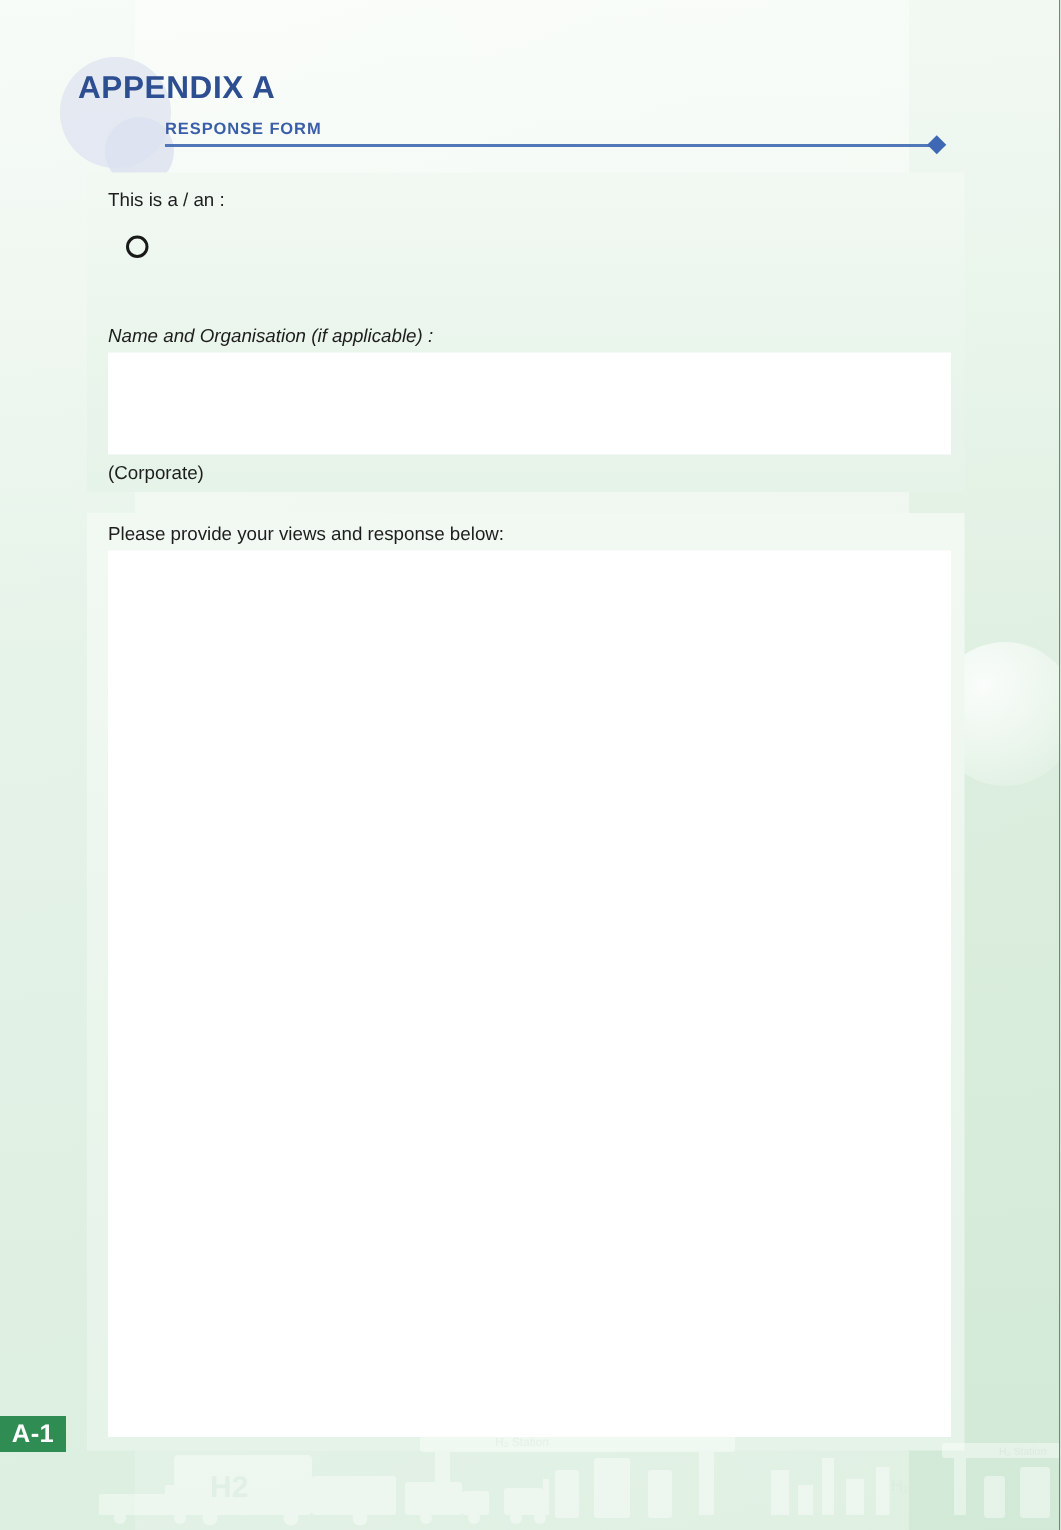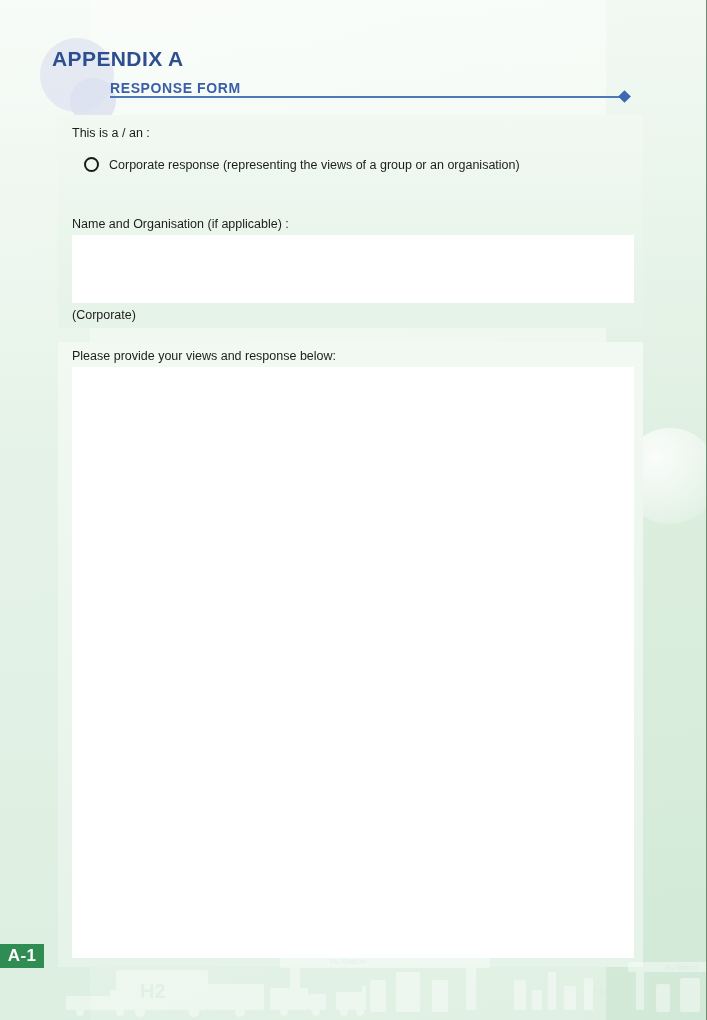--- a/index.html
+++ b/index.html
@@ -82,21 +82,21 @@
     left: 52px; top: 47px;
     font-size: 21px;
     font-weight: bold;
     letter-spacing: .4px;
     color: #2d4e91;
     white-space: nowrap;
   }
   .response-form-title {
     position: absolute;
     left: 110px; top: 80px;
-    font-size: 14px;
+    font-size: 11px;
     font-weight: bold;
     letter-spacing: .6px;
     color: #3a5fa8;
     white-space: nowrap;
   }
   .header-rule {
     position: absolute;
     left: 110px; top: 96px;
     width: 513px; height: 2px;
     background: #5077b8;
@@ -124,21 +124,21 @@
   }
 
   .field-label {
     position: absolute;
     font-size: 12.5px;
     color: #1d1d1d;
     white-space: nowrap;
   }
 
   .lbl-this-is {     left: 72px;  top: 126px; }
-  .lbl-name-org {    left: 72px;  top: 217px; }
+  .lbl-name-org {    left: 72px;  top: 217px; font-style: italic; }
   .lbl-optional {    left: 72px;  top: 308px; }
   .lbl-comments {    left: 72px;  top: 349px; }
 
   
   .radio-row {
     position: absolute;
     display: flex;
     align-items: center;
     gap: 10px;
   }
@@ -221,21 +221,20 @@
     <div class="header-rule"></div>
     <div class="header-rule-diamond"></div>
   </div>
 
   <div class="panel panel-top"></div>
 
   <div class="field-label lbl-this-is">This is a / an :</div>
 
   <div class="radio-row radio-1">
     <span class="radio-circle"></span>
-    <span class="radio-text">Corporate response (representing the views of a group or an organisation)</span>
   </div>
 
 
   <div class="field-label lbl-name-org">Name and Organisation (if applicable) :</div>
 
   <div class="input-box name-input"></div>
 
   <div class="field-label lbl-optional">(Corporate)</div>
 
   <div class="panel panel-bottom"></div>

